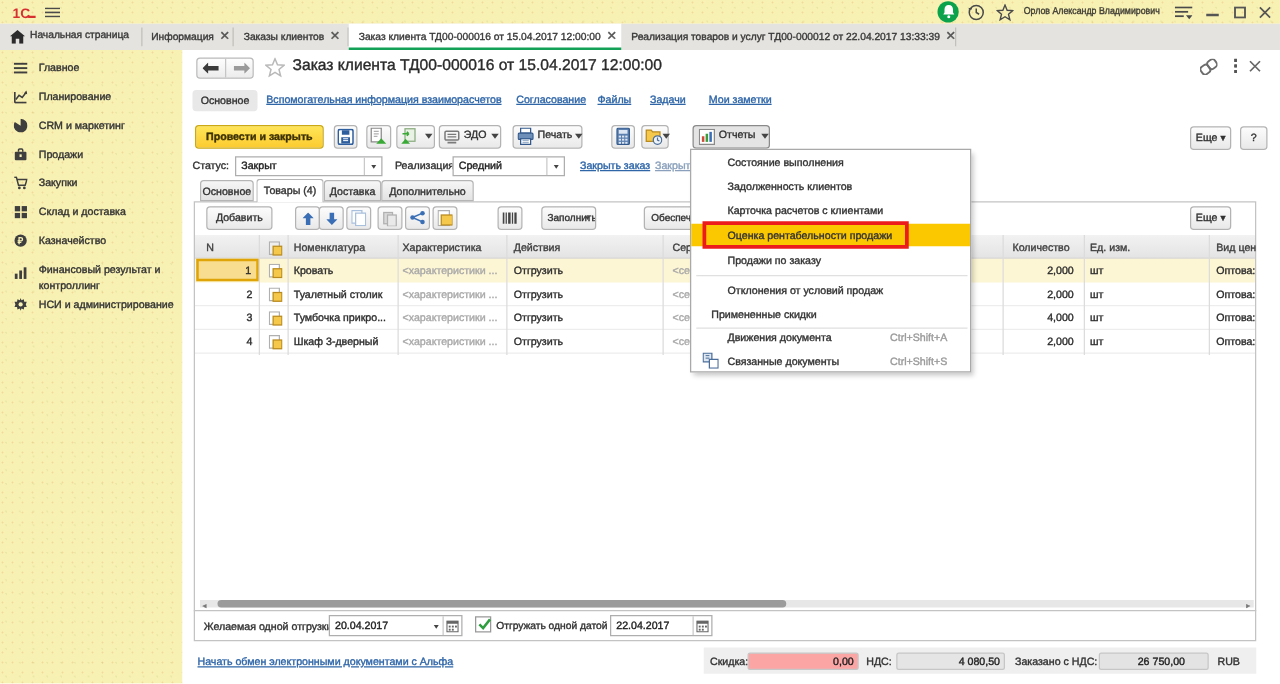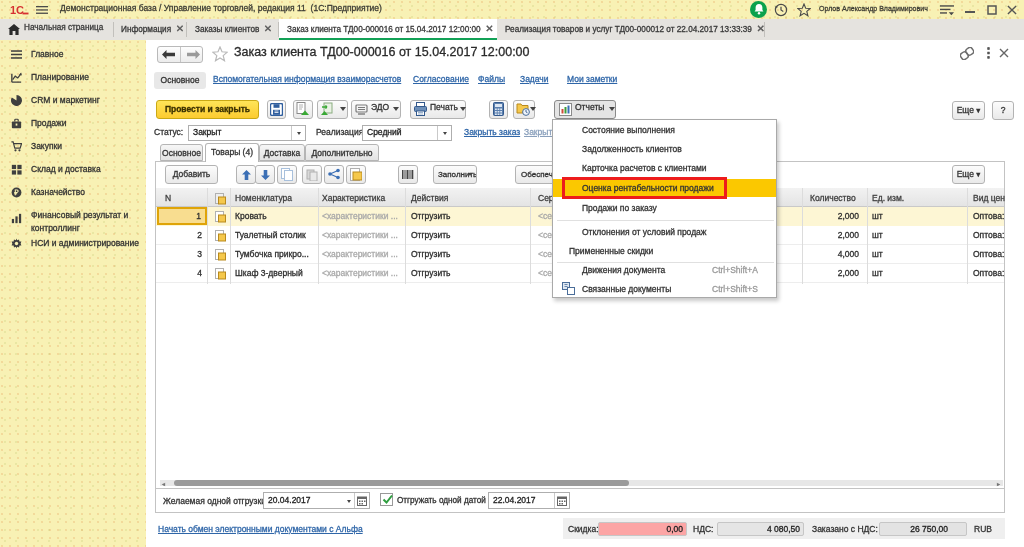--- a/index.html
+++ b/index.html
@@ -33,21 +33,20 @@
   <div id="titlebar">
     <svg class="abs" style="left:10px;top:4px" width="19" height="11" viewBox="0 0 19 11">
       <text x="0" y="10" font-family="Liberation Sans" font-weight="bold" font-size="11" fill="#d63031" style="-webkit-text-stroke:0">1С</text>
       <rect x="12.5" y="8.6" width="6" height="1.8" fill="#d63031"></rect>
     </svg>
     <svg class="abs" style="left:36px;top:6px" width="12" height="8" viewBox="0 0 12 8">
       <rect x="0" y="0" width="12" height="1.3" fill="#4a4a4a"></rect>
         <rect x="0" y="3.3" width="12" height="1.3" fill="#4a4a4a"></rect>
         <rect x="0" y="6.6" width="12" height="1.3" fill="#4a4a4a"></rect>
     </svg>
-    <div class="ttext">Демонстрационная база / Управление торговлей, редакция 11&nbsp; (1С:Предприятие)</div>
     <div class="abs" style="left:750px;top:1px;width:17px;height:17px;border-radius:50%;background:#0ba24c"></div>
     <svg class="abs" style="left:754px;top:4px" width="10" height="11" viewBox="0 0 10 11">
         <path d="M5 0 C2.8 0 1.6 1.6 1.6 3.5 L1.6 6 L0.6 7.6 L9.4 7.6 L8.4 6 L8.4 3.5 C8.4 1.6 7.2 0 5 0 Z" fill="#fff"></path>
         <circle cx="5" cy="9.3" r="1.2" fill="#fff"></circle>
       </svg>
     <svg class="abs" style="left:774px;top:3px" width="14" height="14" viewBox="0 0 14 14">
         <circle cx="7" cy="7" r="5.6" fill="none" stroke="#4a4a4a" stroke-width="1.2"></circle>
         <path d="M7 3.8 L7 7 L9.3 8.4" fill="none" stroke="#4a4a4a" stroke-width="1.2"></path>
         <path d="M1 4 L3.5 4" stroke="#4a4a4a" stroke-width="1.1"></path>
       </svg>

